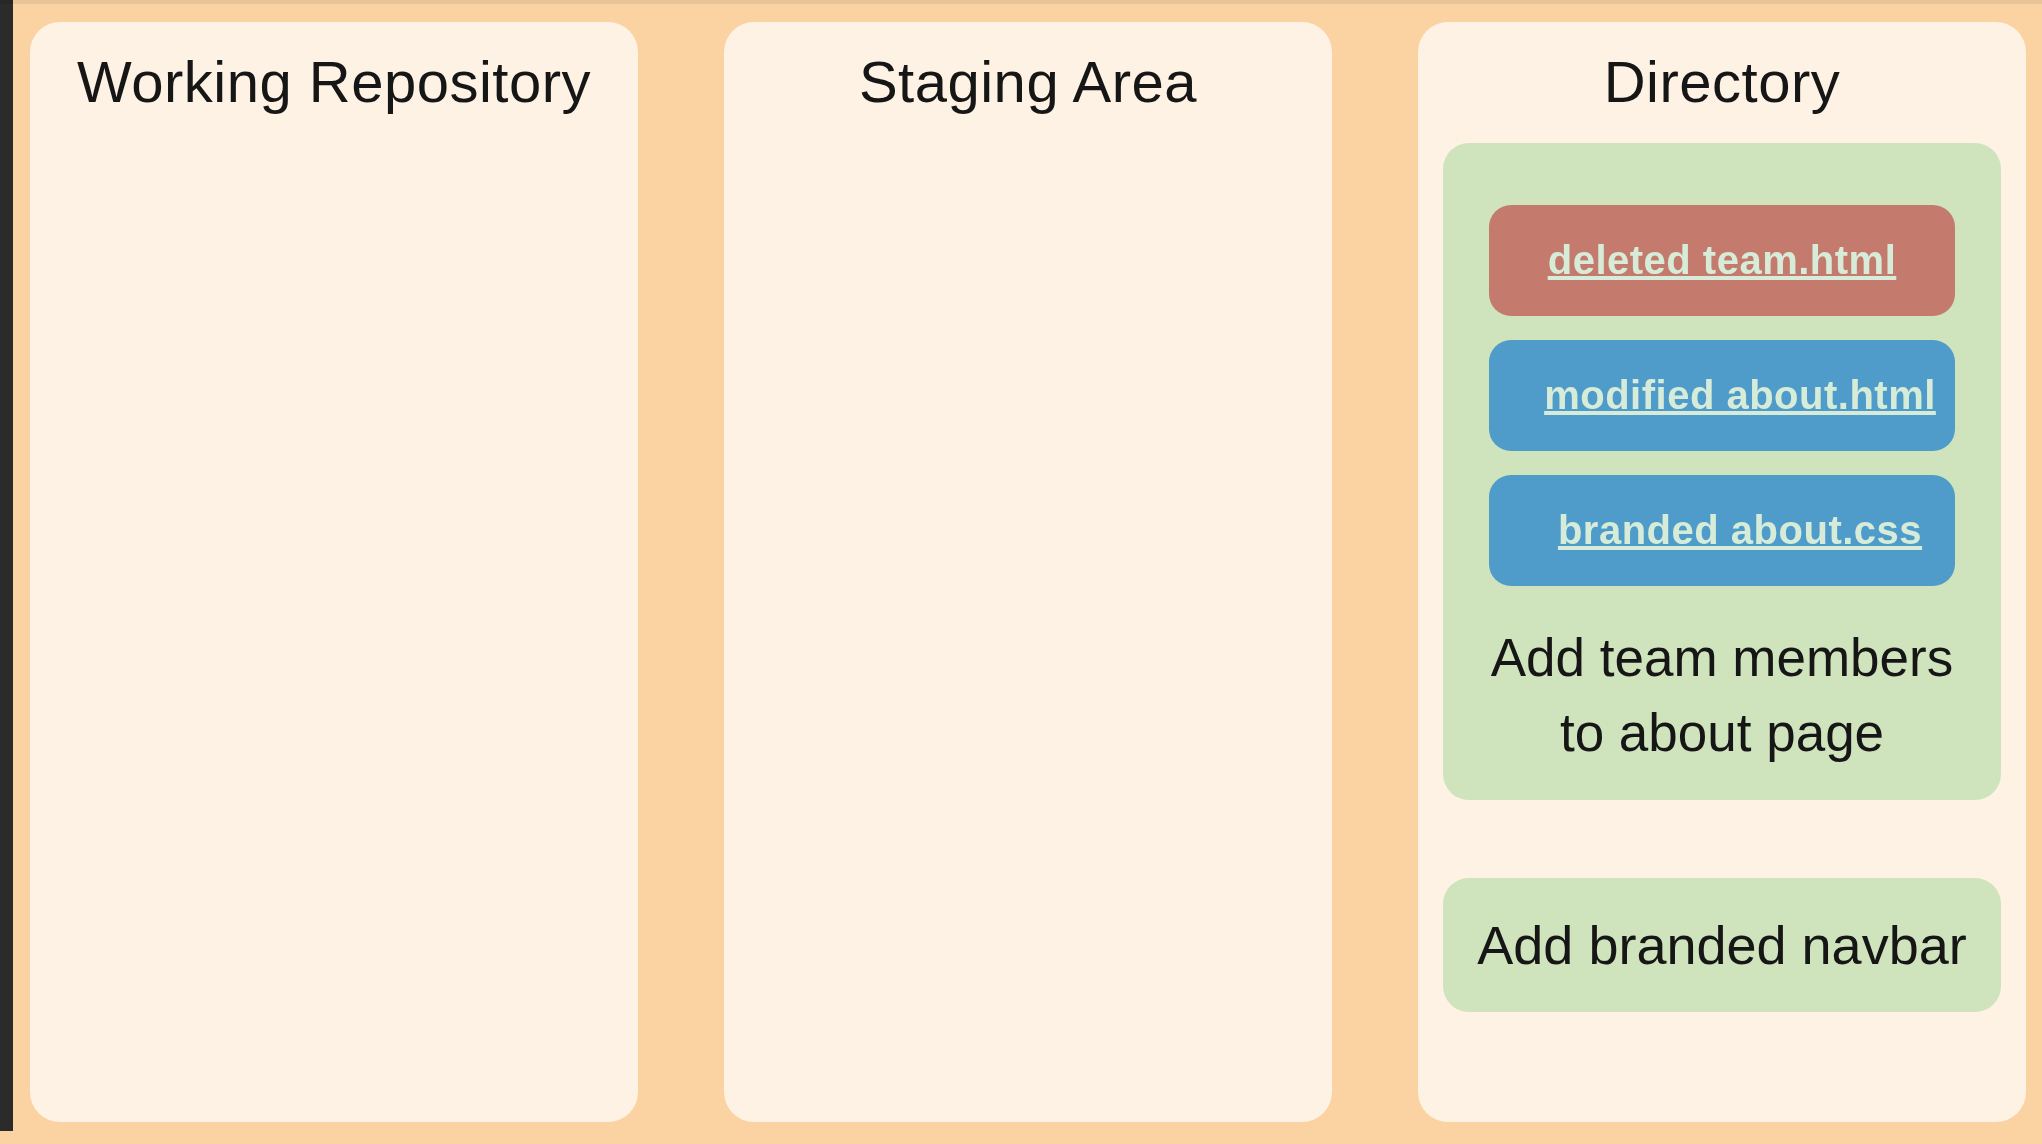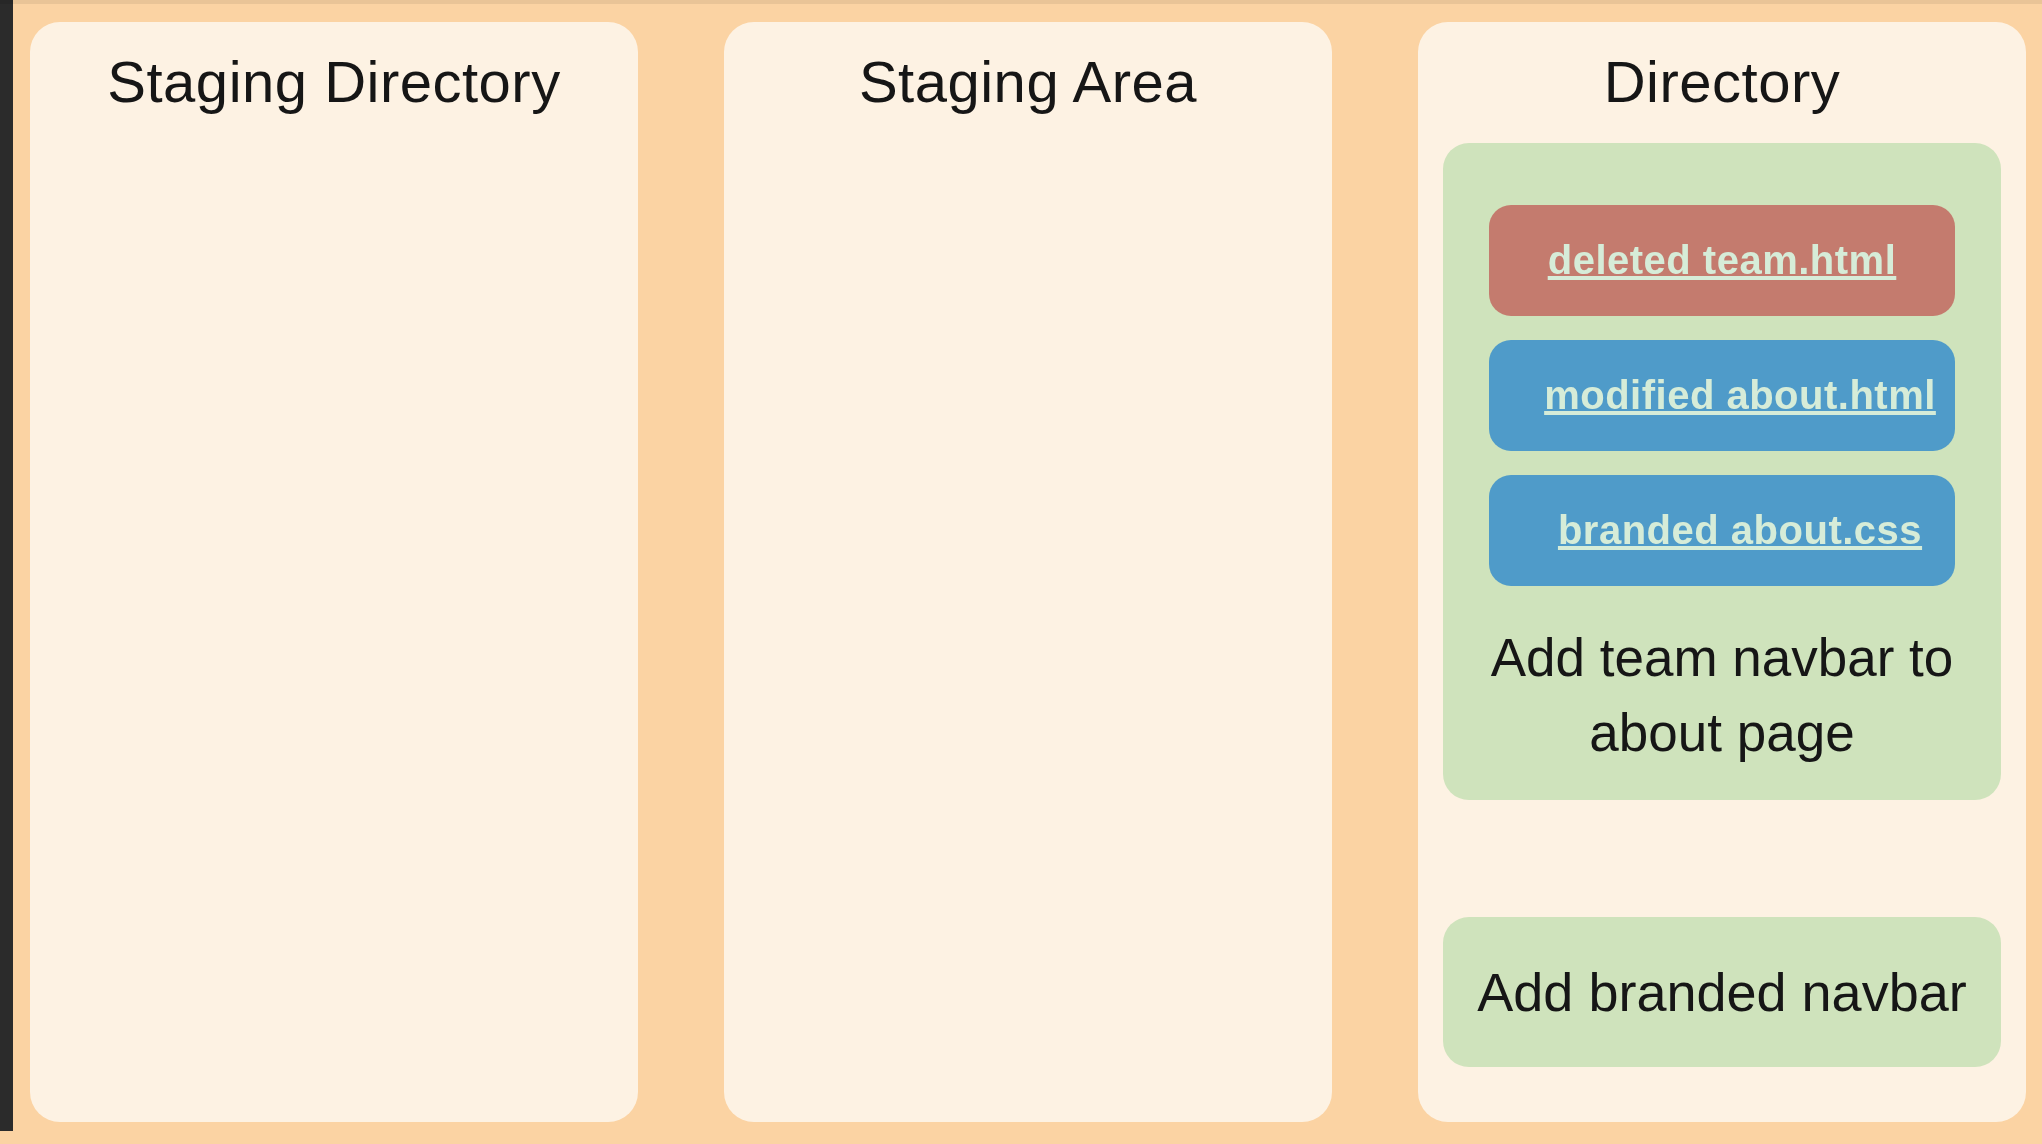--- a/index.html
+++ b/index.html
@@ -83,22 +83,22 @@
 
   .commit-message {
     margin-top: 34px;
     text-align: center;
     font-size: 53px;
     line-height: 75px;
     color: var(--text, #161616);
   }
 
   .commit-card-small {
-    margin-top: 117px;
-    height: 150px;
+    margin-top: 78px;
+    height: 134px;
     padding: 0 16px;
     display: flex;
     align-items: center;
     justify-content: center;
   }
   .commit-card-small .commit-message {
     margin-top: 0;
     font-size: 54px;
     line-height: 60px;
     white-space: nowrap;
@@ -107,35 +107,35 @@
 </head>
 <body>
 
 <div class="screen" style="--bg: #FBD3A3; --panel: #FDF2E3; --card: #CFE3BC; --deleted: #C47B6E; --modified: #4F9BC9; --chip-text: #D6ECD8; --text: #161616; --edge: #2B2B2B;">
 
   <div class="edge-strip"></div>
 
   <div class="columns">
 
     <section class="panel">
-      <h2 class="panel-title">Staging Directory</h2>
+      <h2 class="panel-title">Working Repository</h2>
     </section>
 
     <section class="panel">
       <h2 class="panel-title">Staging Area</h2>
     </section>
 
     <section class="panel">
       <h2 class="panel-title">Directory</h2>
 
       <div class="commit-card">
         <div class="chip chip-deleted">deleted team.html</div>
         <div class="chip chip-modified">modified about.html</div>
         <div class="chip chip-modified">branded about.css</div>
-        <div class="commit-message">Add team navbar to about page</div>
+        <div class="commit-message">Add team members to about page</div>
       </div>
 
       <div class="commit-card commit-card-small">
         <div class="commit-message">Add branded navbar</div>
       </div>
     </section>
 
   </div>
 </div>
 

